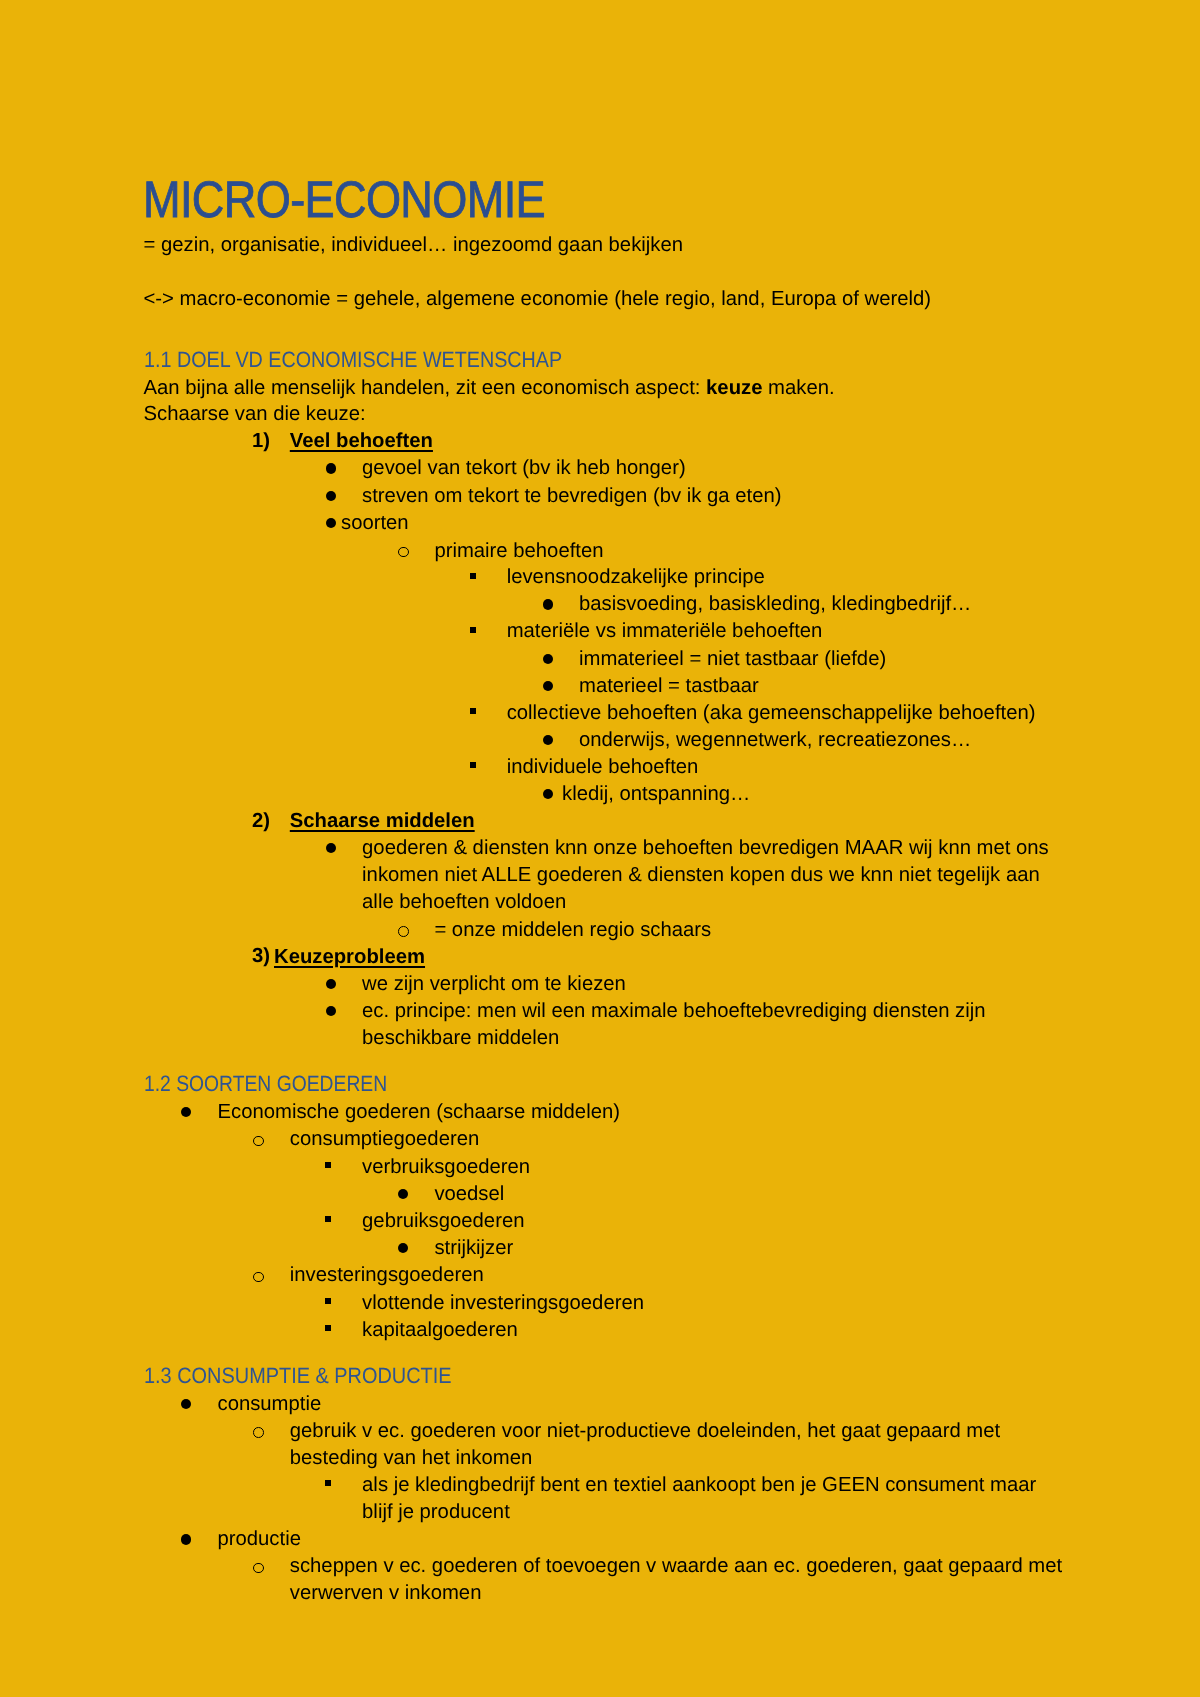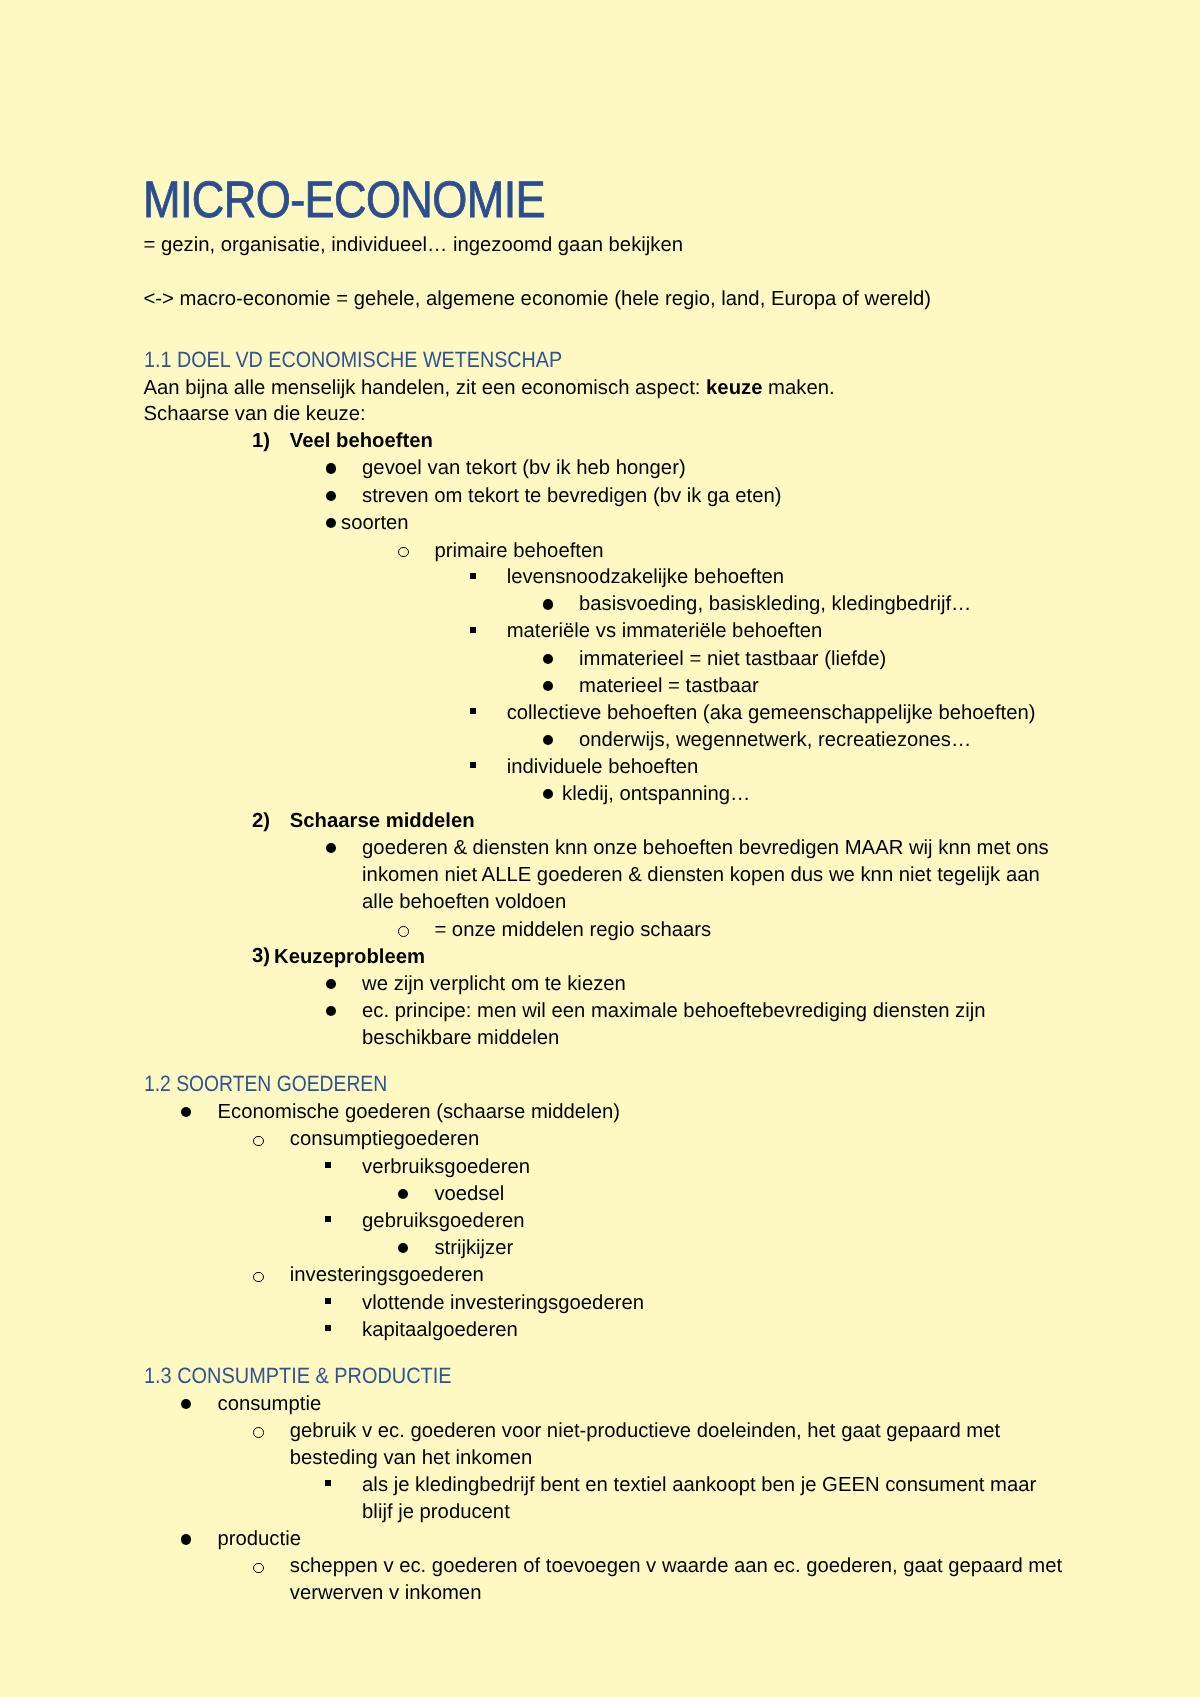--- a/index.html
+++ b/index.html
@@ -1,28 +1,28 @@
 <!DOCTYPE html>
 <html lang="nl"><head>
 <meta charset="utf-8">
 <title>MICRO-ECONOMIE</title>
 <style>
 html,body{margin:0;padding:0;background:#fff;}
 body{width:1200px;height:1697px;overflow:hidden;
      font-family:"Liberation Sans",sans-serif;font-size:20.3px;color:#000;
      -webkit-font-smoothing:antialiased;text-rendering:geometricPrecision;}
-.page{position:relative;width:1200px;height:1697px;background:#fef9c3;overflow:hidden;}
+.page{position:relative;width:1200px;height:1697px;background:#eab308;overflow:hidden;}
 .ln{position:absolute;white-space:pre;line-height:0;}
 .wrap{position:absolute;line-height:27.1px;}
 .doc-title{color:#2B4E90;font-weight:400;font-size:51.3px;letter-spacing:-0.75px;
            -webkit-text-stroke:0.85px #2B4E90;
            transform:scaleX(0.88);transform-origin:0 0;}
 .sec-heading{color:#2E5493;font-size:22.2px;font-weight:400;transform-origin:0 0;}
 .bold{font-weight:700;}
-.under{text-underline-offset:3.3px;text-decoration-thickness:1.9px;}
+.under{text-decoration:underline;text-underline-offset:3.3px;text-decoration-thickness:1.9px;}
 .mk-number{font-weight:700;font-size:20.3px;text-align:left;}
 .bullet-disc{position:absolute;border-radius:50%;background:#000;}
 .bullet-circle{position:absolute;border-radius:50%;border:1.4px solid #000;box-sizing:border-box;}
 .bullet-square{position:absolute;background:#000;}
 .li{position:static;}
 </style>
 </head>
 <body>
 
 <div class="page">
@@ -47,21 +47,21 @@
 <div class="li">
 <span class="bullet-disc" style="left:325.75px;top:518.00px;width:10.30px;height:10.30px" title="●"></span>
 <span class="wrap" style="left:341px;top:510.00px;width:686.4px"><span>soorten</span></span>
 </div>
 <div class="li">
 <span class="bullet-circle" style="left:397.85px;top:546.80px;width:10.70px;height:10.70px" title="○"></span>
 <span class="wrap" style="left:434.4px;top:537.50px;width:614.1px"><span>primaire behoeften</span></span>
 </div>
 <div class="li">
 <span class="bullet-square" style="left:470.00px;top:572.75px;width:6.00px;height:5.90px" title="▪"></span>
-<span class="wrap" style="left:506.7px;top:564.45px;width:541.8px"><span>levensnoodzakelijke behoeften</span></span>
+<span class="wrap" style="left:506.7px;top:564.45px;width:541.8px"><span>levensnoodzakelijke principe</span></span>
 </div>
 <div class="li">
 <span class="bullet-disc" style="left:542.65px;top:599.40px;width:10.30px;height:10.30px" title="●"></span>
 <span class="wrap" style="left:579.0px;top:591.40px;width:469.5px"><span>basisvoeding, basiskleding, kledingbedrijf…</span></span>
 </div>
 <div class="li">
 <span class="bullet-square" style="left:470.00px;top:626.77px;width:6.00px;height:5.90px" title="▪"></span>
 <span class="wrap" style="left:506.7px;top:618.47px;width:541.8px"><span>materiële vs immateriële behoeften</span></span>
 </div>
 <div class="li">

